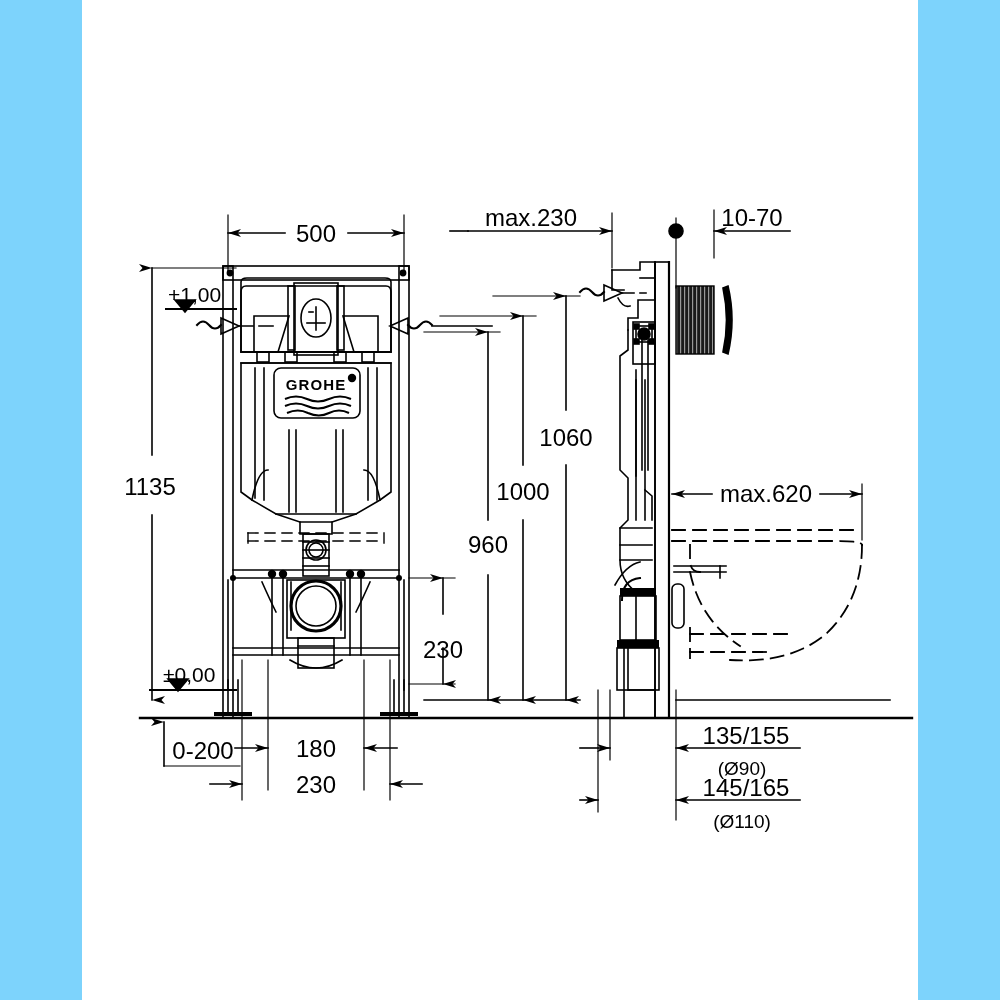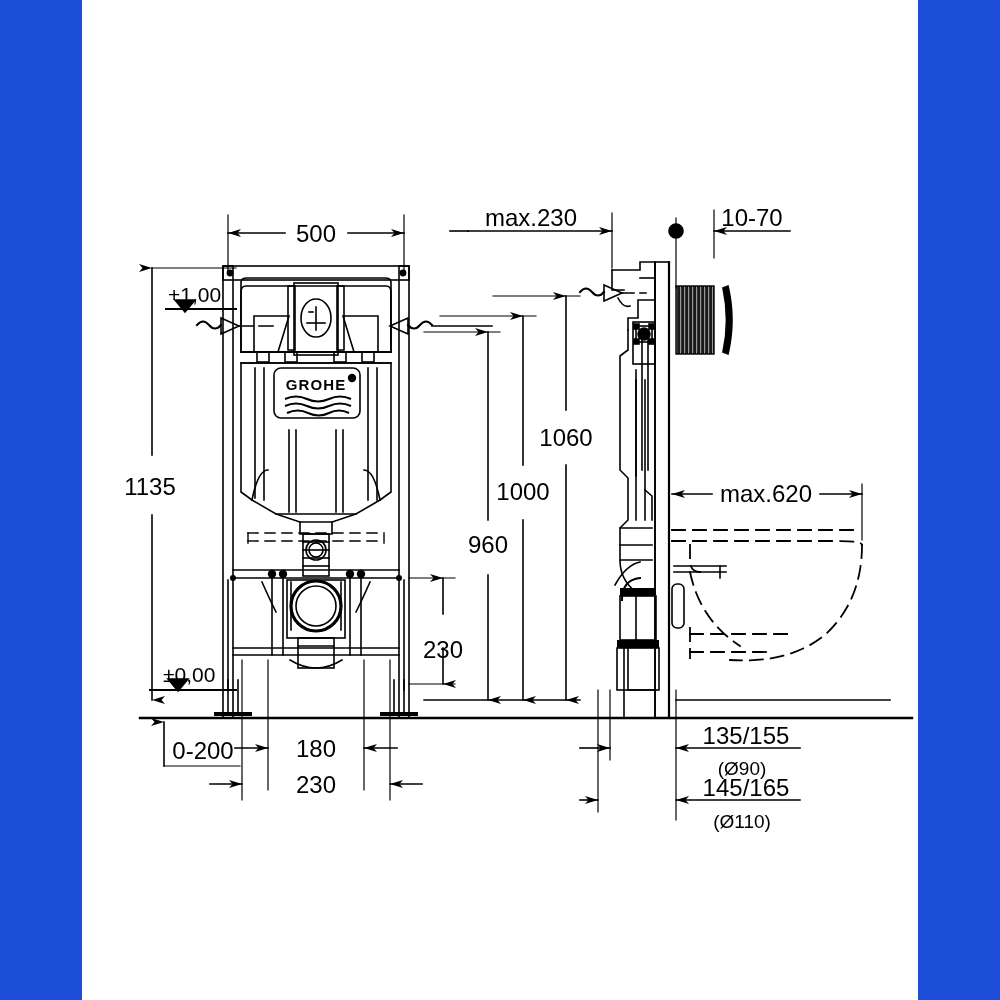--- a/index.html
+++ b/index.html
@@ -1,19 +1,19 @@
 <!DOCTYPE html>
 <html><head>
 <meta charset="utf-8">
 <title>GROHE Rapid SL Installation Drawing</title>
 <style>
   html,body{margin:0;padding:0;background:#000;}
   body{width:1000px;height:1000px;overflow:hidden;
        font-family:"Liberation Sans","DejaVu Sans",sans-serif;}
-  #stage{position:relative;width:1000px;height:1000px;background:#1d4ed8;}
+  #stage{position:relative;width:1000px;height:1000px;background:#7dd3fc;}
   #sheet{position:absolute;left:82px;top:0;width:836px;height:1000px;background:#ffffff;}
   #svgwrap{position:absolute;left:0;top:0;width:1000px;height:1000px;}
   svg{display:block;}
   .dimtxt{font-family:"Liberation Sans","DejaVu Sans",sans-serif;font-size:24px;fill:#000;}
   .dimtxt-sm{font-family:"Liberation Sans","DejaVu Sans",sans-serif;font-size:19px;fill:#000;}
   .dimtxt-lvl{font-family:"Liberation Sans","DejaVu Sans",sans-serif;font-size:21px;fill:#000;}
   .logotxt{font-family:"Liberation Sans","DejaVu Sans",sans-serif;font-size:15px;
            font-weight:bold;letter-spacing:1.1px;fill:#000;}
 </style>
 </head>

